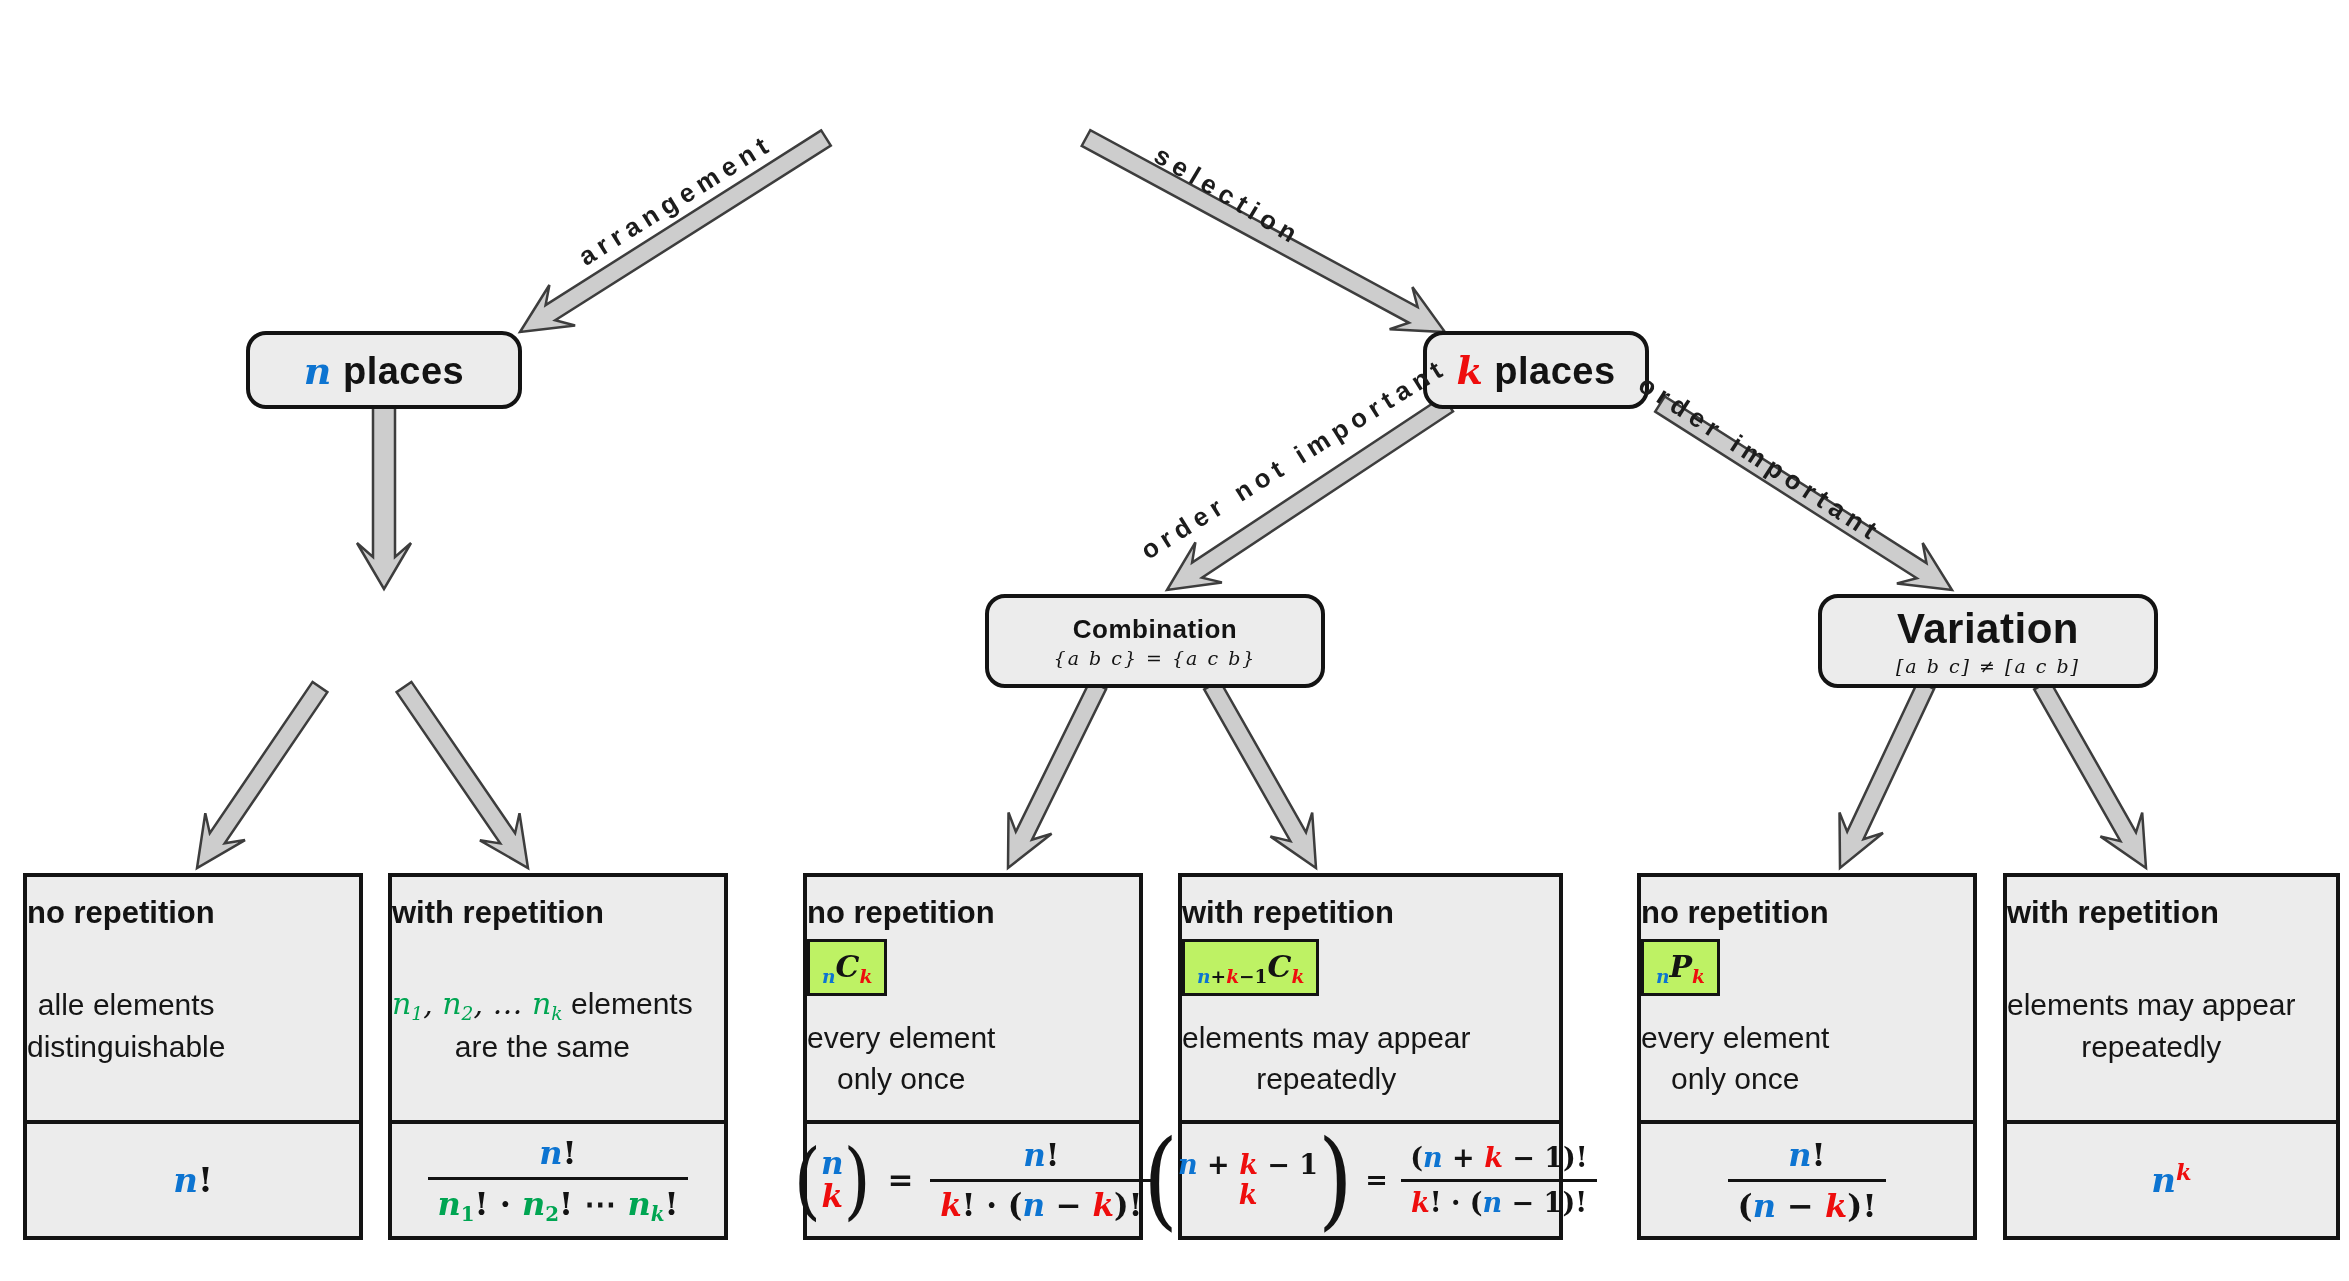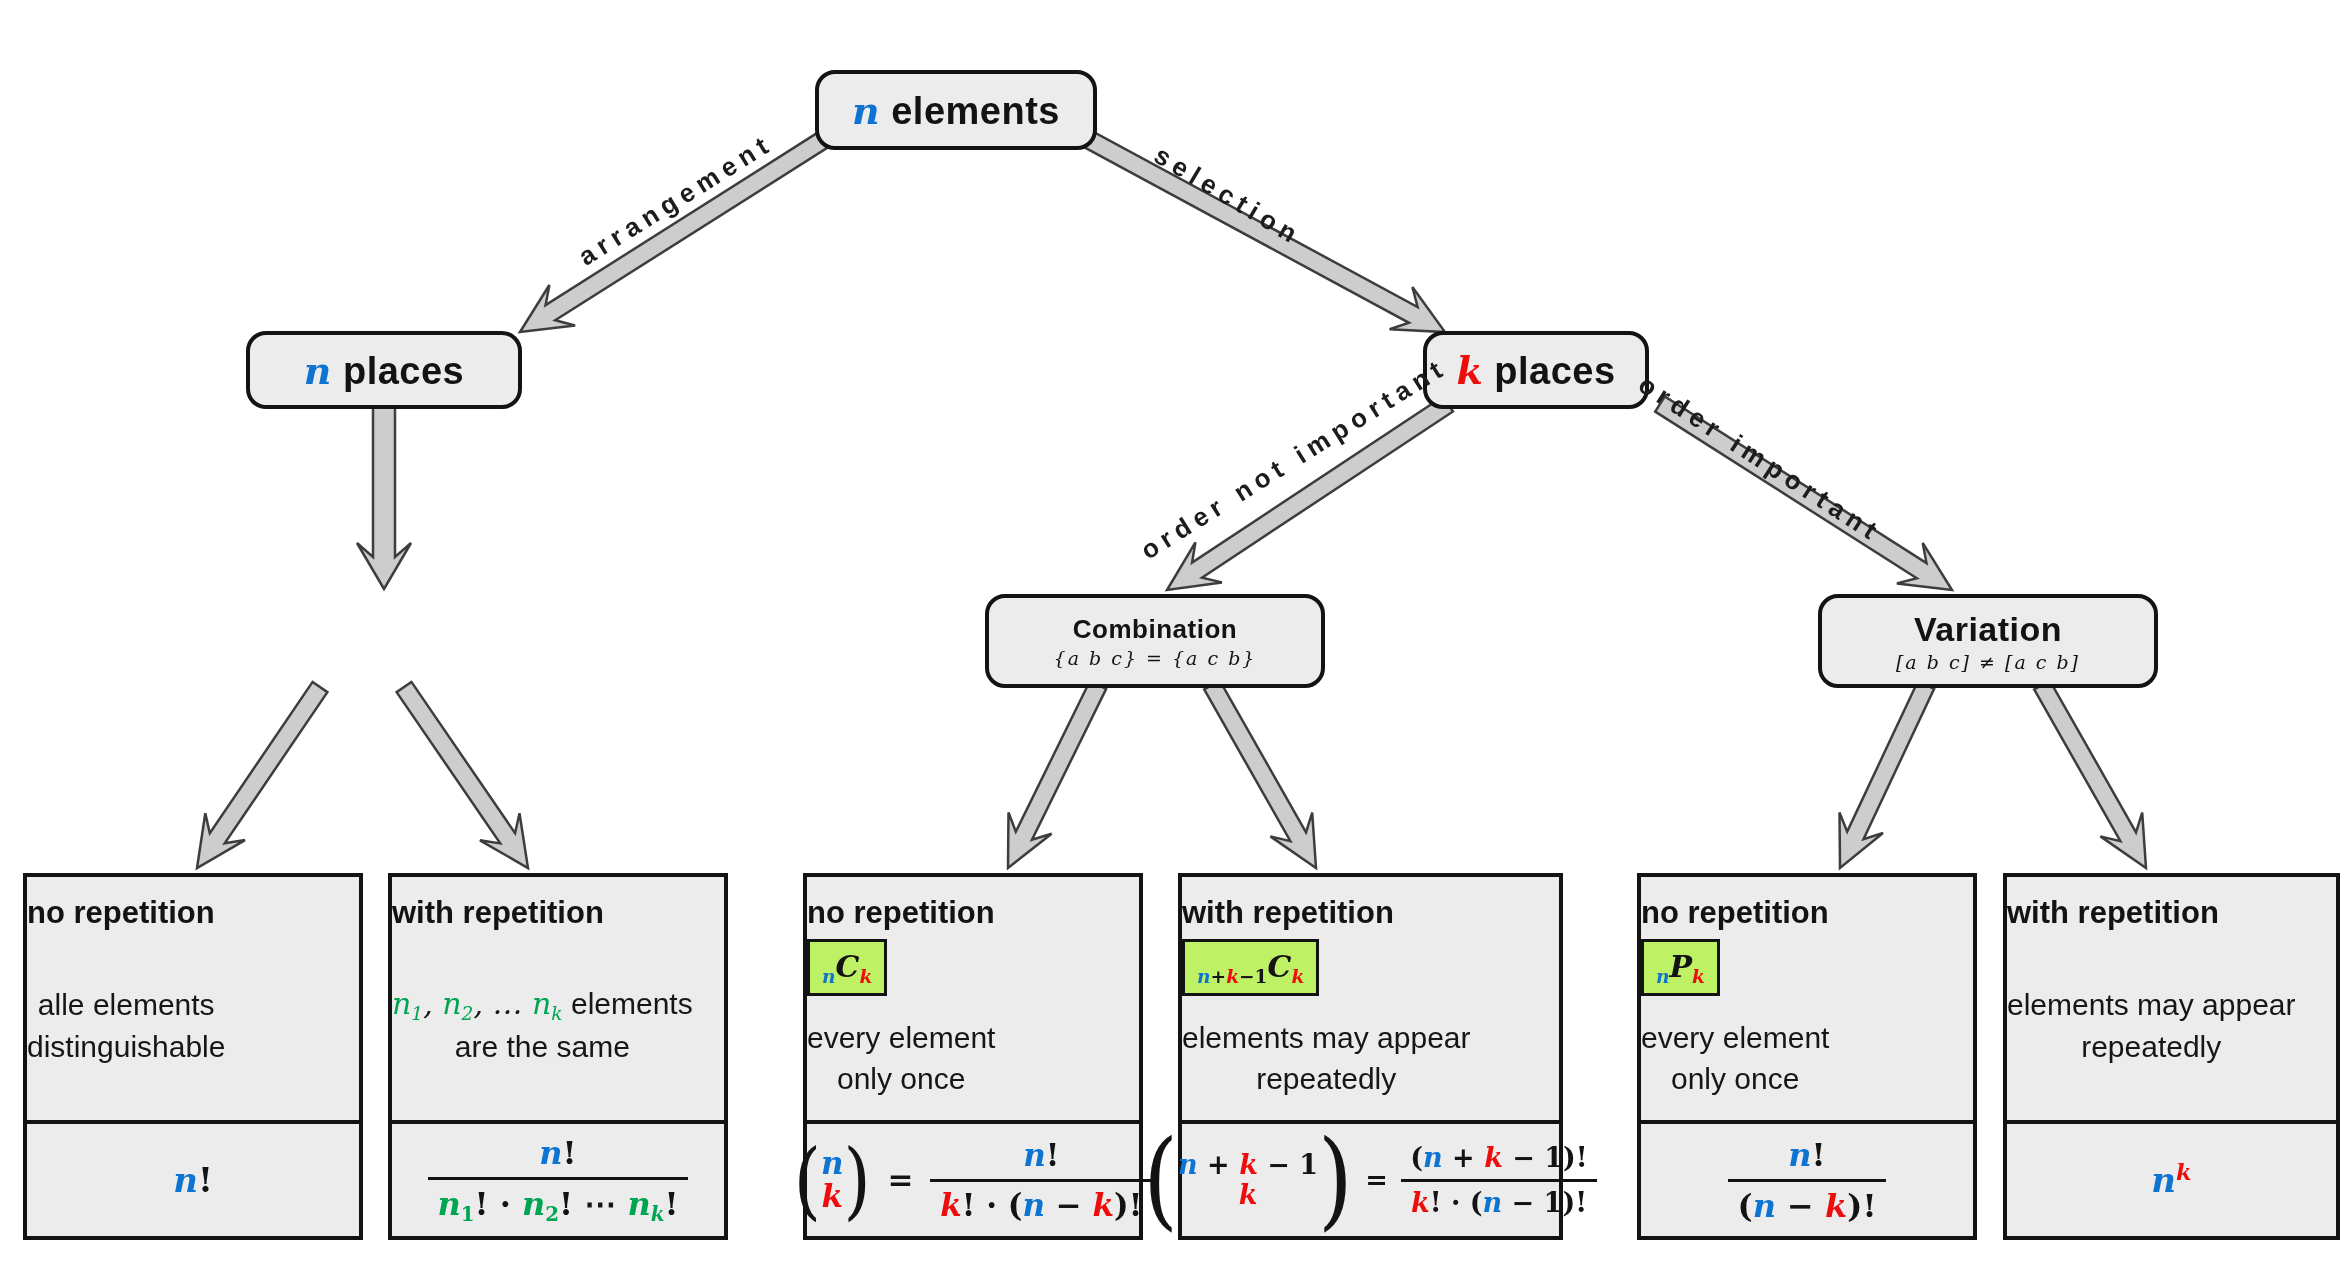--- a/index.html
+++ b/index.html
@@ -67,40 +67,37 @@
       <polygon points="1204.2,689.4 1290.4,841.1 1270.4,836.4 1316.0,868.0 1312.2,812.7 1306.0,832.3 1219.8,680.6" fill="#cdcdcd" stroke="#3d3d3d" stroke-width="2.5"></polygon>
       <polygon points="1917.9,681.2 1847.2,831.6 1839.5,812.5 1840.0,868.0 1883.0,833.0 1863.5,839.2 1934.1,688.8" fill="#cdcdcd" stroke="#3d3d3d" stroke-width="2.5"></polygon>
       <polygon points="2034.2,689.4 2120.4,841.1 2100.4,836.4 2146.0,868.0 2142.2,812.7 2136.0,832.3 2049.8,680.6" fill="#cdcdcd" stroke="#3d3d3d" stroke-width="2.5"></polygon>
     </svg>
 
   <div class="edge-label" style="left:676px;top:200px;transform:translate(-50%,-50%) rotate(-32deg);">arrangement</div>
   <div class="edge-label" style="left:1228px;top:196px;transform:translate(-50%,-50%) rotate(31deg);">selection</div>
   <div class="edge-label" style="left:1294px;top:459px;transform:translate(-50%,-50%) rotate(-32deg);">order not important</div>
   <div class="edge-label" style="left:1760px;top:459px;transform:translate(-50%,-50%) rotate(33deg);">order important</div>
 
-  <div class="node" style="left:815px;top:70px;width:282px;height:80px;">
-    <div class="node-title"><span class="tk m blue">n</span><span class="tk sans"> elements</span></div>
-  </div>
 
   <div class="node" style="left:246px;top:331px;width:276px;height:78px;">
     <div class="node-title"><span class="tk m blue">n</span><span class="tk sans"> places</span></div>
   </div>
 
   <div class="node" style="left:1423px;top:331px;width:226px;height:78px;justify-content:center;">
     <div class="node-title"><span class="tk m red">k</span><span class="tk sans"> places</span></div>
   </div>
 
 
   <div class="node" style="left:985px;top:594px;width:340px;height:94px;">
     <div class="node-title" style="font-size:26px;">Combination</div>
     <div class="node-subtitle">{a b c} = {a c b}</div>
   </div>
 
   <div class="node" style="left:1818px;top:594px;width:340px;height:94px;">
-    <div class="node-title" style="font-size:34px;">Variation</div>
+    <div class="node-title" style="font-size:42px;">Variation</div>
     <div class="node-subtitle">[a b c] ≠ [a c b]</div>
   </div>
 
   <div class="leaf" style="left:23px;width:340px;">
     <div class="leaf-top">
       <div class="leaf-title">no repetition</div>
       <div class="leaf-body">
         <div><span class="tk sans">alle elements</span></div>
         <div>distinguishable</div>
       </div>

